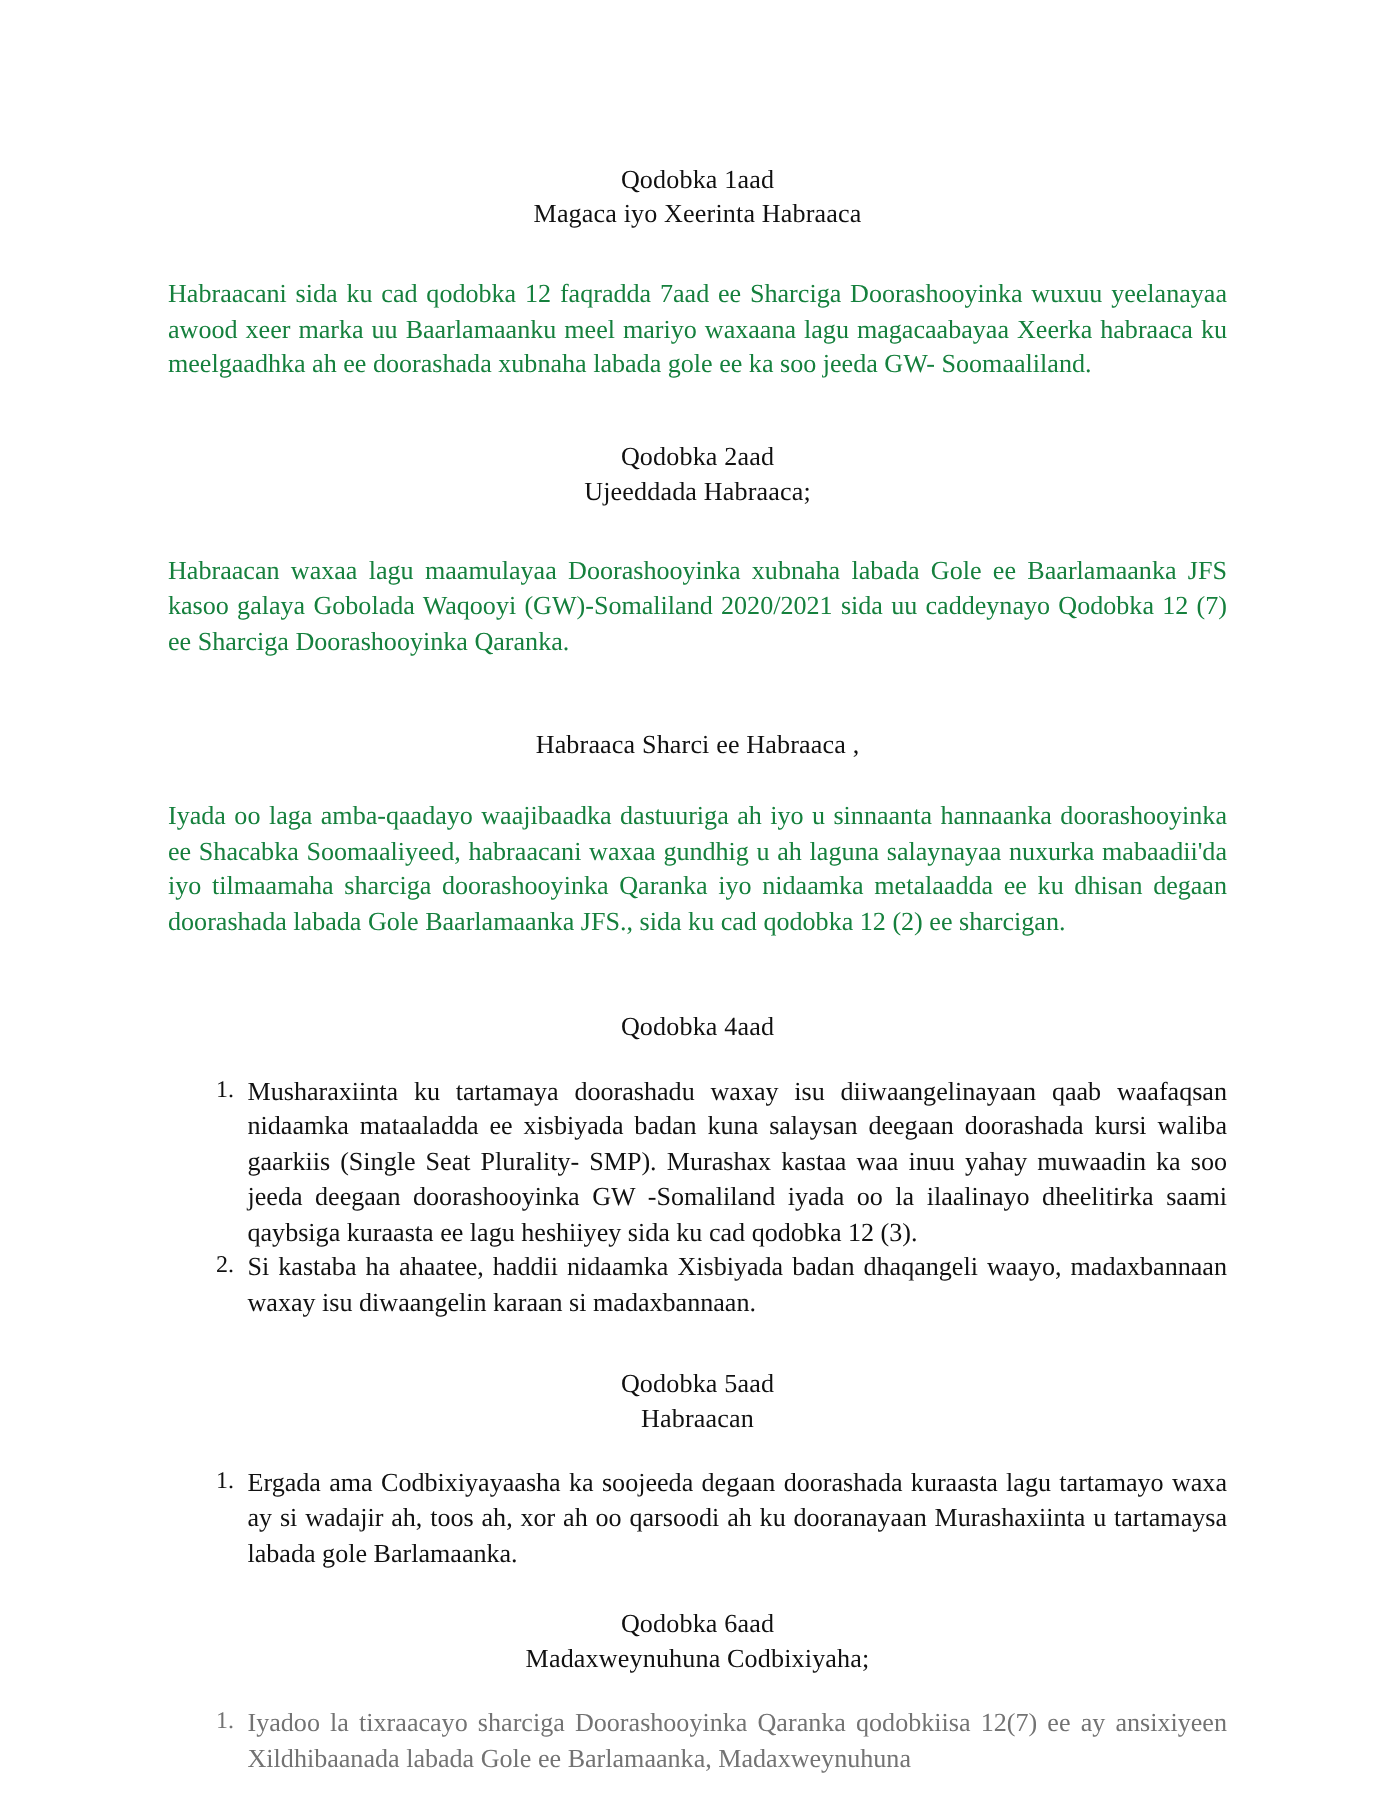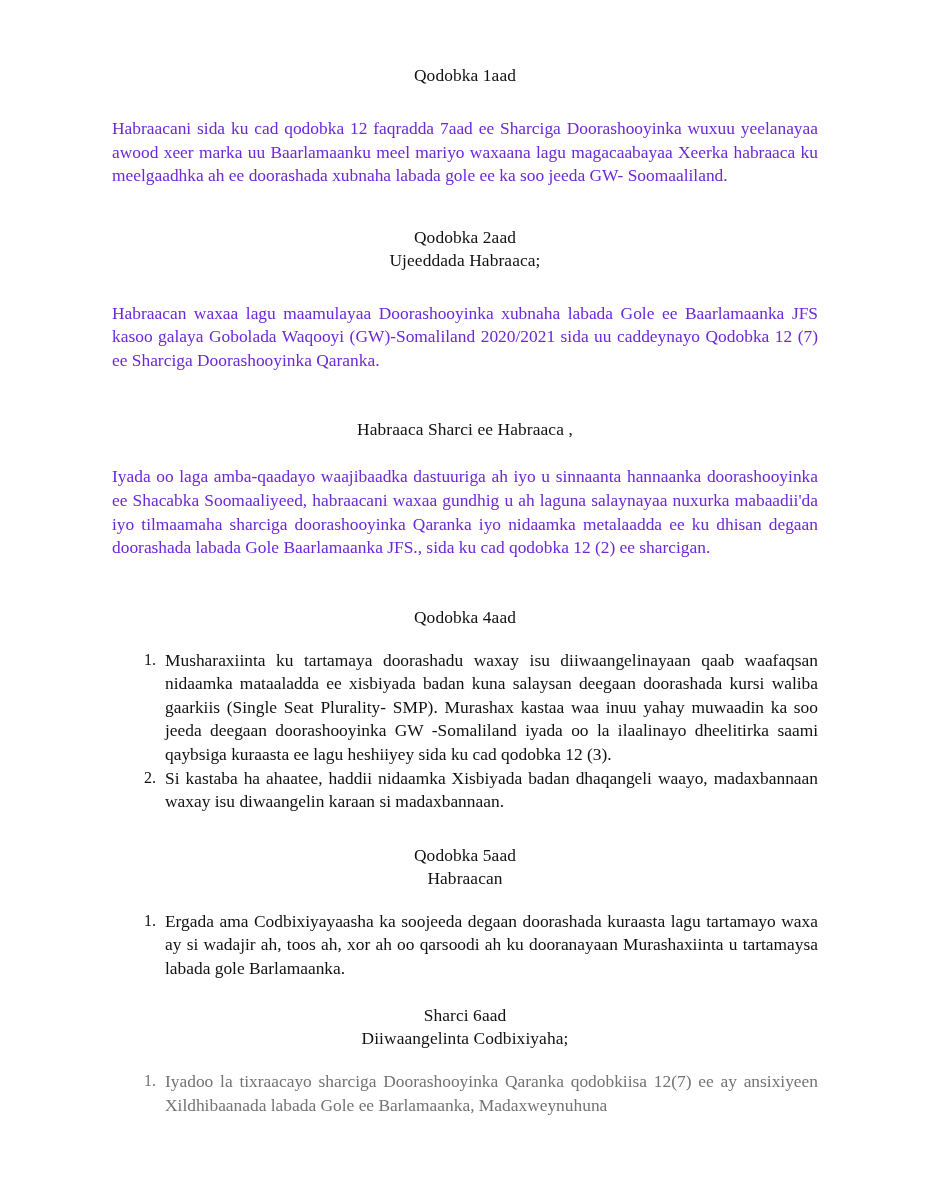--- a/index.html
+++ b/index.html
@@ -13,21 +13,21 @@
     overflow: hidden;
     font-family: "Liberation Serif", "DejaVu Serif", serif;
     color: #111111;
     -webkit-font-smoothing: antialiased;
   }
   .page {
     position: relative;
     width: 928px;
     height: 1200px;
     box-sizing: border-box;
-    padding: 64px 110px 0 112px;
+    padding: 108px 110px 0 112px;
   }
   .content {
     width: 706px;
   }
 
   
   .heading-block {
     text-align: center;
     line-height: 1.32;
   }
@@ -39,21 +39,21 @@
     color: #111111;
   }
 
   
   .para {
     text-align: justify;
     text-justify: inter-word;
     font-size: 17.4px;
     line-height: 1.355;
     margin: 0;
-    color: #6d28d9;
+    color: #15803d;
     hyphens: none;
   }
 
   
   ol.num-list {
     list-style: none;
     margin: 0;
     padding: 0;
   }
   ol.num-list > li {
@@ -85,20 +85,21 @@
   .faded .li-num { color: #737373; }
 </style>
 </head>
 <body>
 
 <div class="page">
   <div class="content">
 
     <div class="heading-block">
       <span class="heading-line">Qodobka 1aad</span>
+      <span class="heading-line">Magaca iyo Xeerinta Habraaca</span>
     </div>
     <div class="sp-30"></div>
     <p class="para">Habraacani sida ku cad qodobka 12 faqradda 7aad ee Sharciga Doorashooyinka wuxuu yeelanayaa awood xeer marka uu Baarlamaanku meel mariyo waxaana lagu magacaabayaa Xeerka habraaca ku meelgaadhka ah ee doorashada xubnaha labada gole ee ka soo jeeda GW- Soomaaliland.</p>
 
     <div class="sp-38"></div>
 
     <div class="heading-block">
       <span class="heading-line">Qodobka 2aad</span>
       <span class="heading-line">Ujeeddada Habraaca;</span>
     </div>
@@ -140,22 +141,22 @@
     <ol class="num-list">
       <li>
         <span class="li-num">1.</span>
         <span>Ergada ama Codbixiyayaasha ka soojeeda degaan doorashada kuraasta lagu tartamayo waxa ay si wadajir ah, toos ah, xor ah oo qarsoodi ah ku dooranayaan Murashaxiinta u tartamaysa labada gole Barlamaanka.</span>
       </li>
     </ol>
 
     <div class="sp-24"></div>
 
     <div class="heading-block">
-      <span class="heading-line">Sharci 6aad</span>
-      <span class="heading-line">Diiwaangelinta Codbixiyaha;</span>
+      <span class="heading-line">Qodobka 6aad</span>
+      <span class="heading-line">Madaxweynuhuna Codbixiyaha;</span>
     </div>
     <div class="sp-20"></div>
     <ol class="num-list">
       <li class="faded">
         <span class="li-num">1.</span>
         <span>Iyadoo la tixraacayo sharciga Doorashooyinka Qaranka qodobkiisa 12(7) ee ay ansixiyeen Xildhibaanada labada Gole ee Barlamaanka, Madaxweynuhuna</span>
       </li>
     </ol>
 
   </div>

